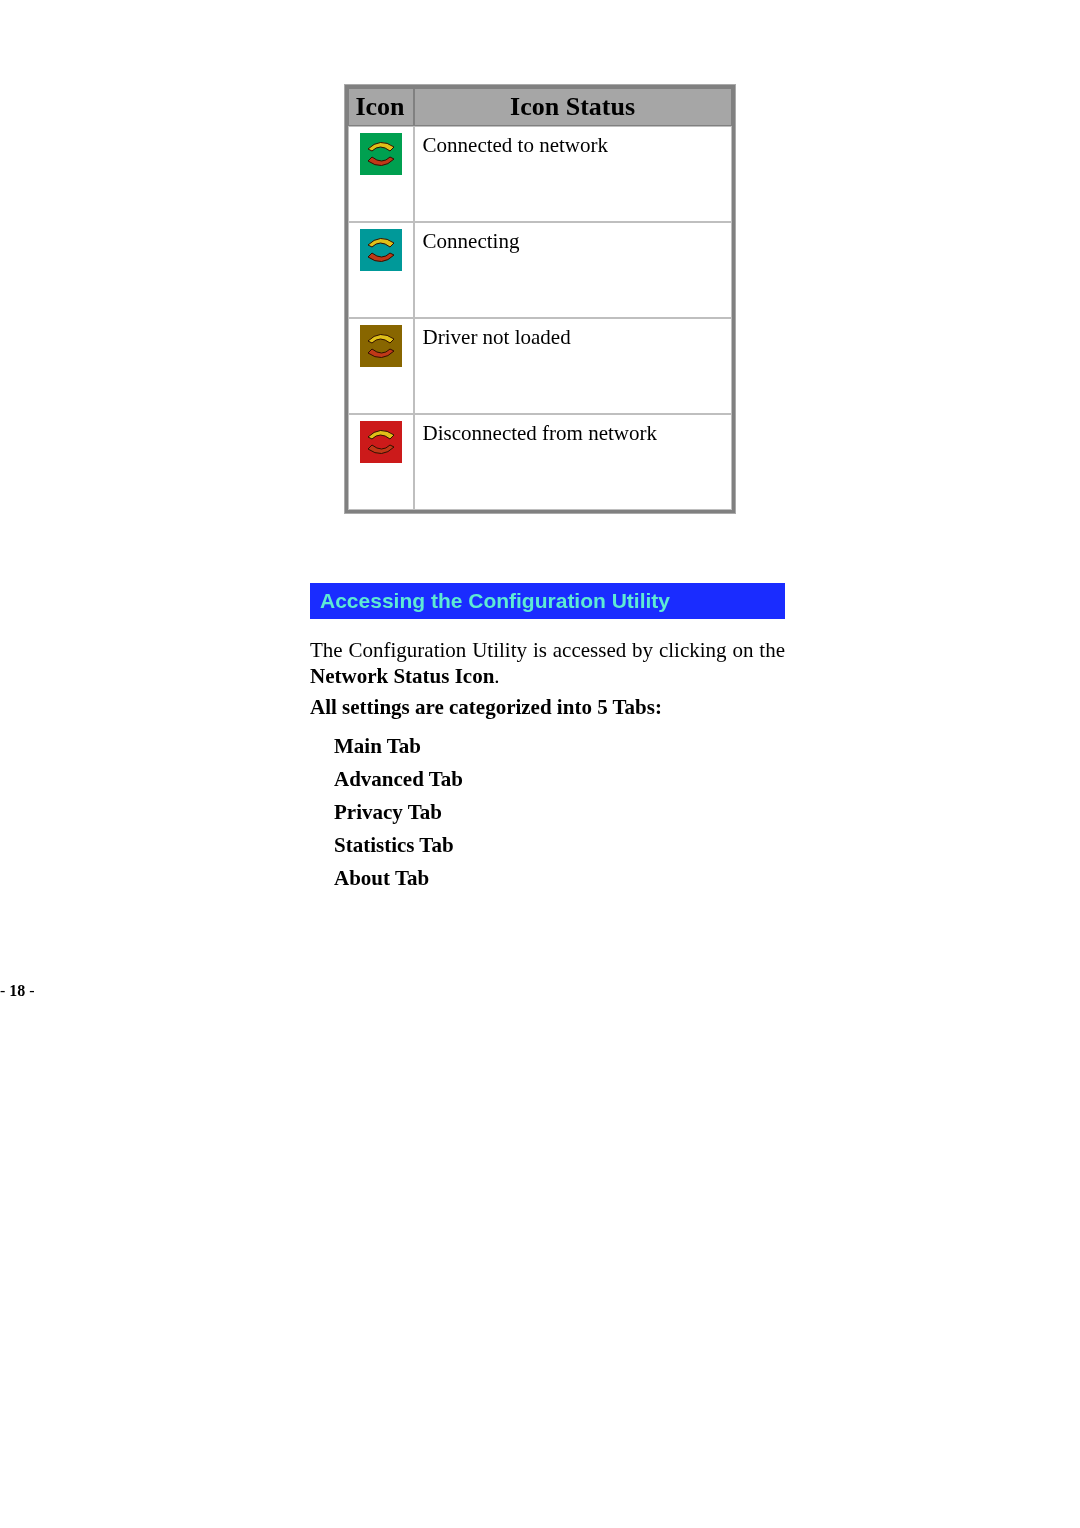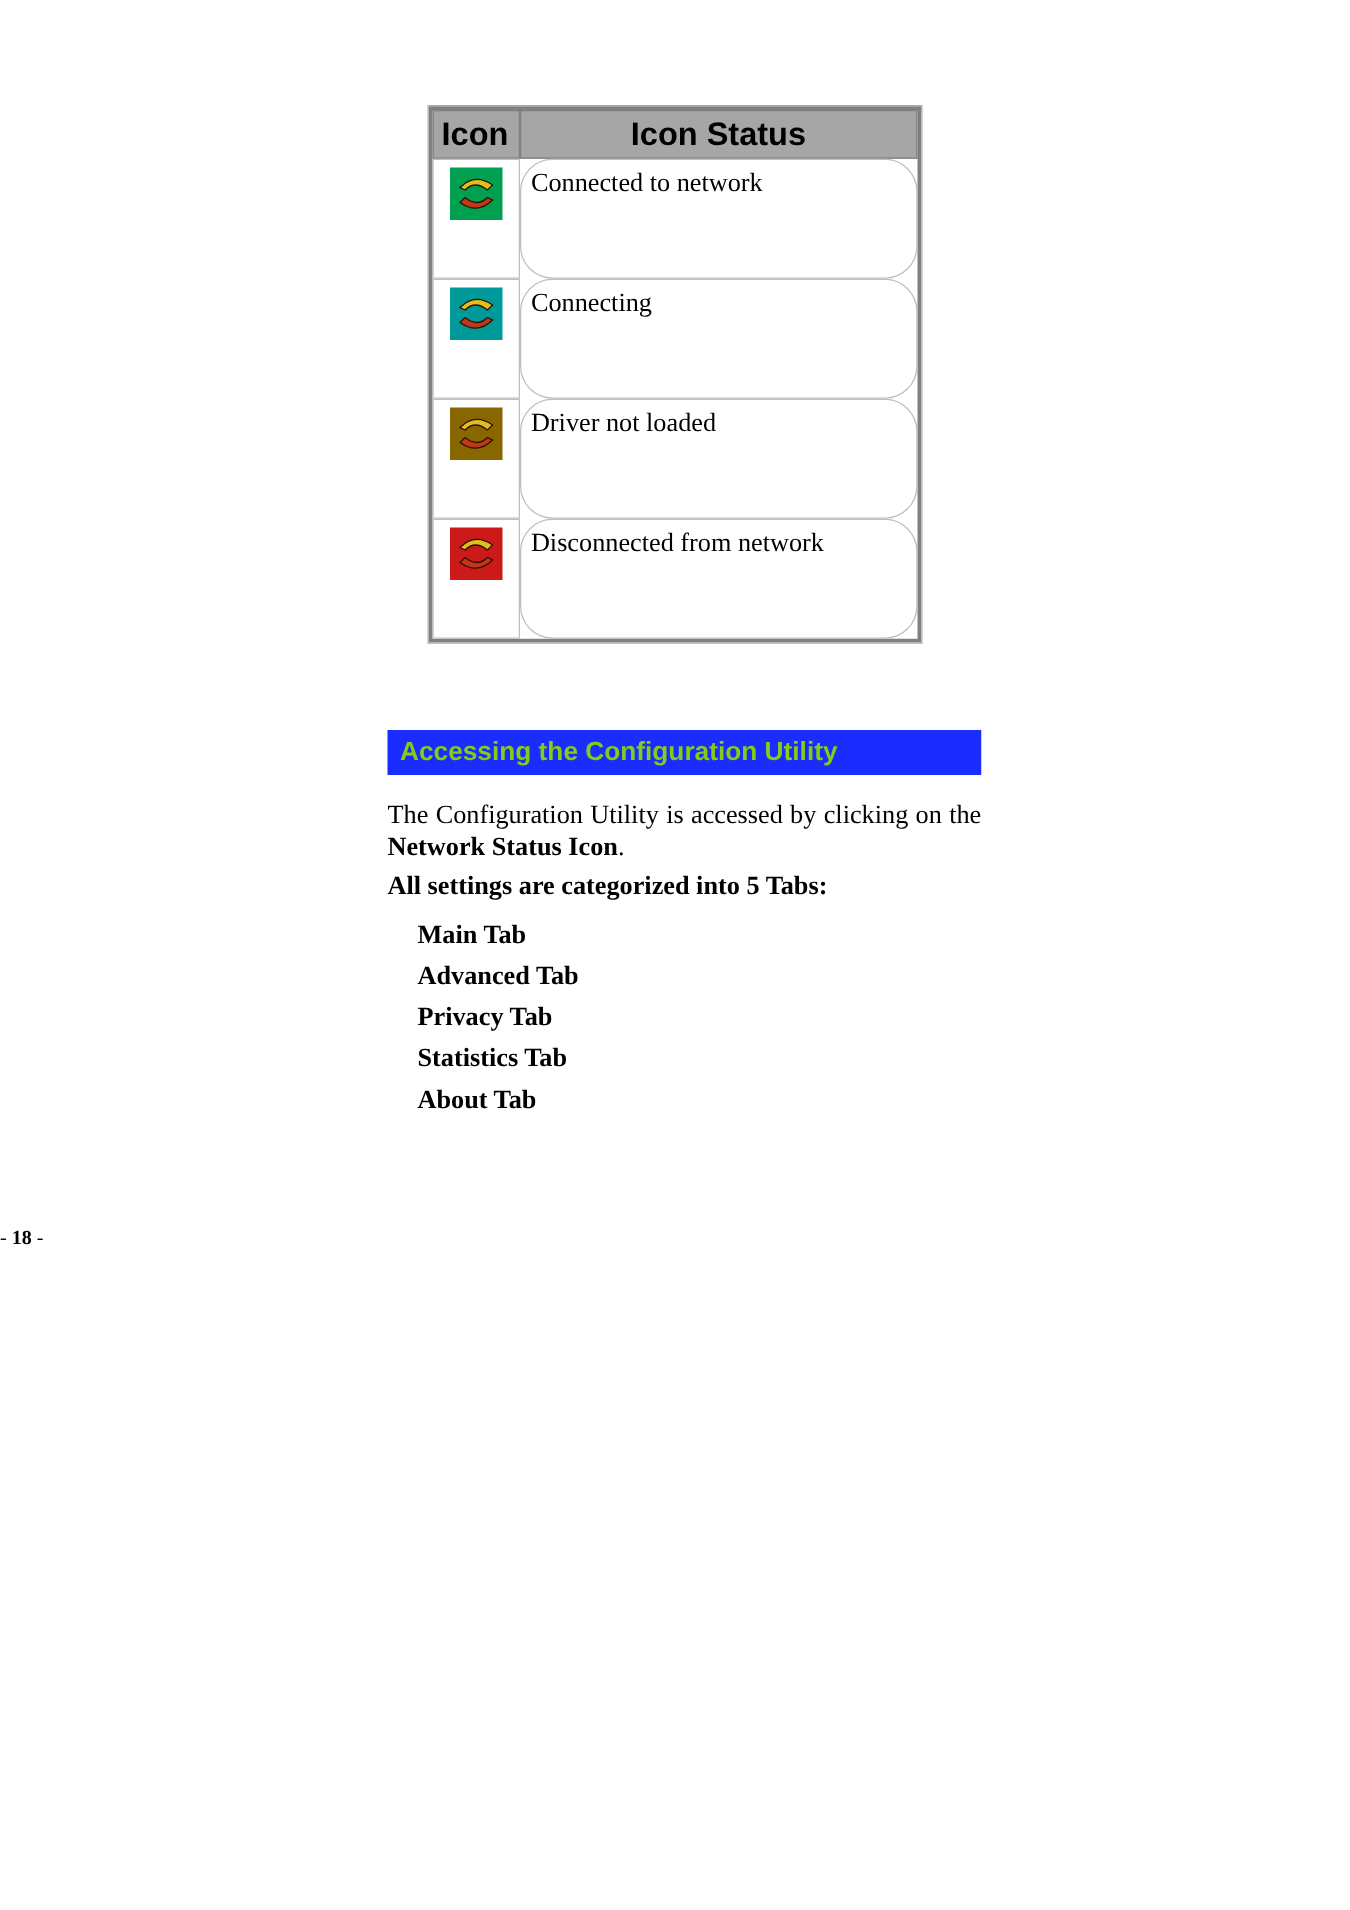--- a/index.html
+++ b/index.html
@@ -22,21 +22,21 @@
   .status-table {
     margin: 0 auto;
     border-collapse: separate;
     border-spacing: 0;
     
     border: 3px solid #808080;
     outline: 1px solid #aaa;
   }
   .status-table th {
     background: #a6a6a6;
-    font-family: Liberation Sans, sans-serif;
+    font-family: Liberation Serif, serif;
     font-weight: bold;
     font-size: 26px;
     padding: 3px 8px;
     border: 1px solid #808080;
     text-align: center;
   }
   .status-table th.icon-col { width: 58px; text-align: left; padding-left:6px;}
   .status-table th.status-col { width: 318px; }
   .status-table td {
     border: 1px solid #bfbfbf;
@@ -49,41 +49,40 @@
     height: 96px;
     text-align: center;
     vertical-align: top;
     padding-top: 6px;
   }
   .status-table td.desc-cell {
     width: 318px;
     padding: 6px 8px 0 8px;
     vertical-align: top;
     height: 96px;
-    border-radius: 26px;
   }
   
   .net-icon {
     width: 42px;
     height: 42px;
     display: inline-block;
     position: relative;
   }
   .net-icon.green  { background: #00a050; }
   .net-icon.teal   { background: #009999; }
   .net-icon.olive  { background: #886600; }
   .net-icon.red    { background: #cc1a1a; }
   
   .net-icon svg { position:absolute; inset:0; }
   
   .section-bar {
     margin-top: 70px;
     width: 475px;
     background: #1a2cff;
-    color: #84cc16;
+    color: #5eead4;
     font-family: Arial, Helvetica, sans-serif;
     font-weight: bold;
     font-size: 21px;
     padding: 6px 10px;
   }
   
   .body-text {
     width: 475px;
     font-size: 21px;
     line-height: 1.25;

